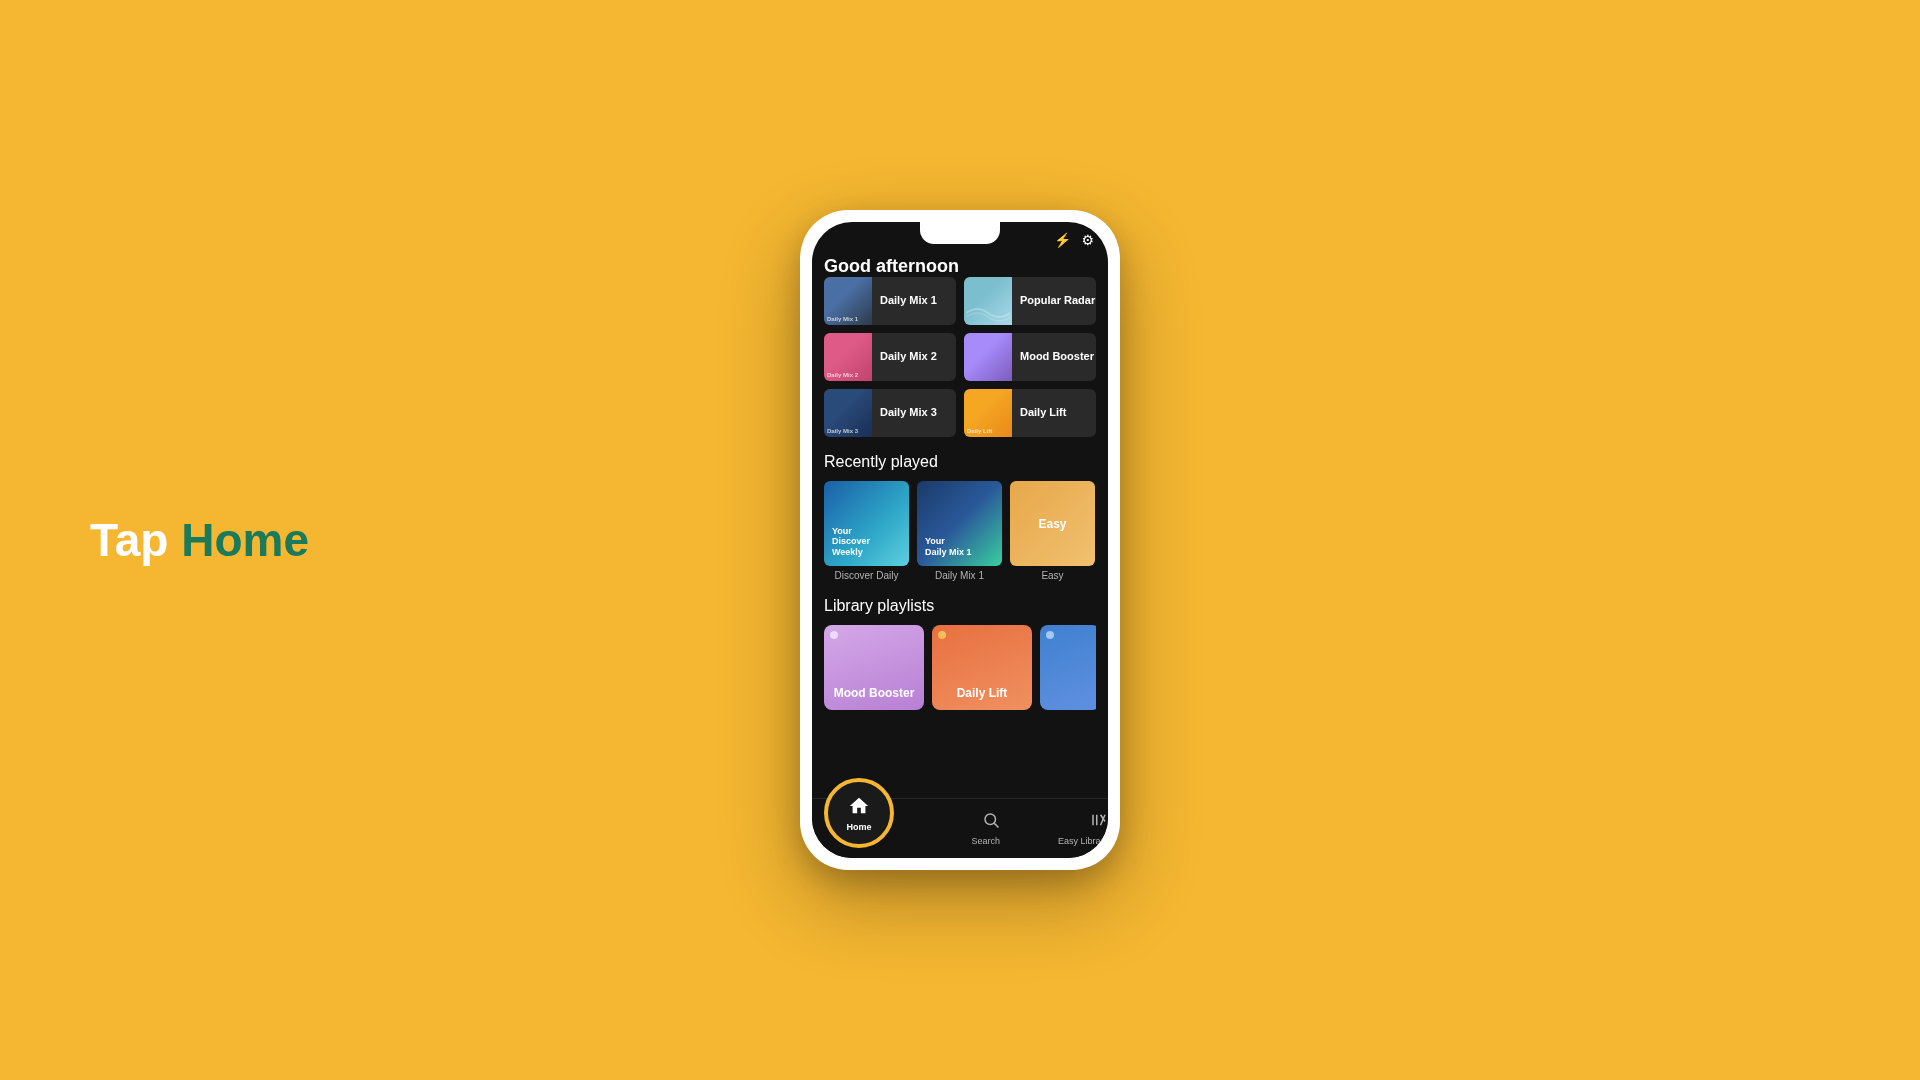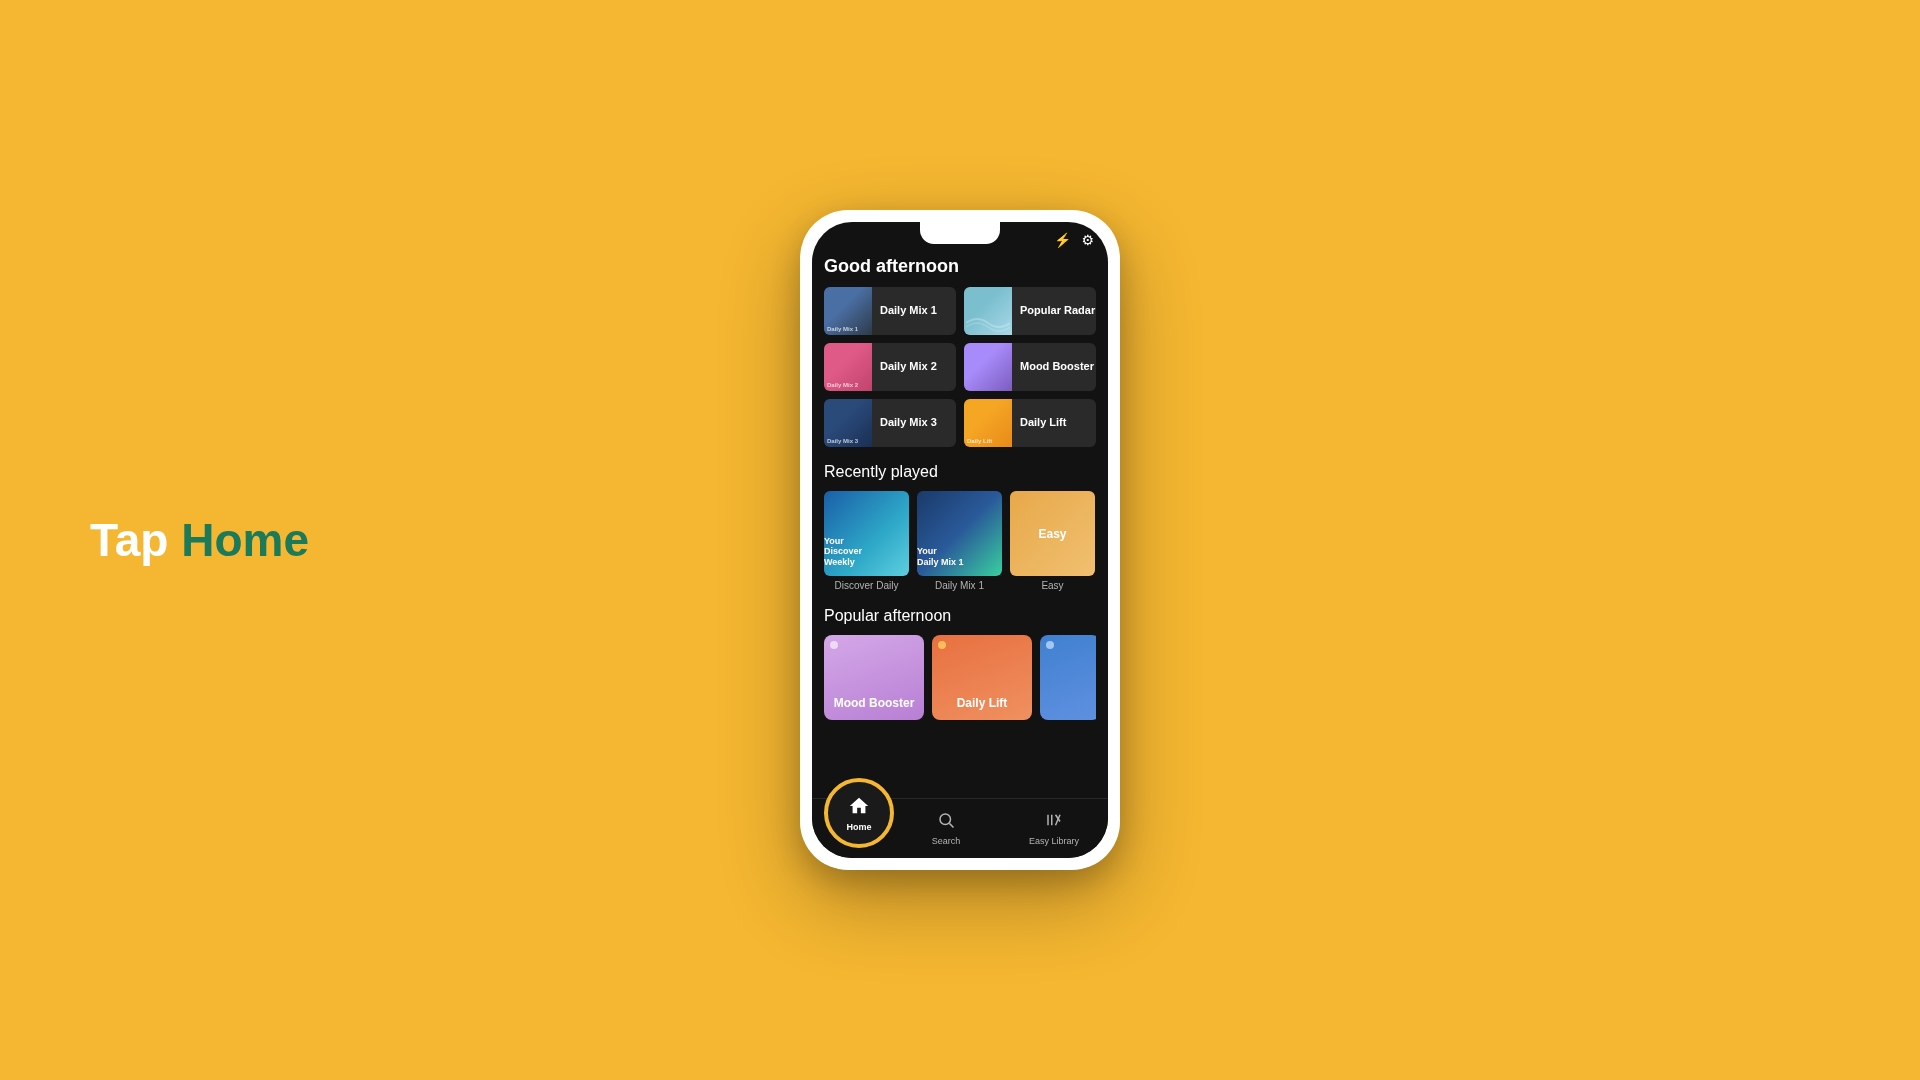--- a/index.html
+++ b/index.html
@@ -98,21 +98,20 @@
       padding: 0 12px 20px;
       scrollbar-width: none;
     }
     .phone-content::-webkit-scrollbar { display: none; }
 
     
     .greeting {
       font-size: 18px;
       font-weight: 700;
       color: #ffffff;
-      margin-bottom: 10px;
       margin-top: 4px;
     }
 
     
     .quick-grid {
       display: grid;
       grid-template-columns: 1fr 1fr;
       gap: 8px;
       margin-bottom: 16px;
     }
@@ -194,21 +193,21 @@
 
     
     .rc-discover { background: linear-gradient(135deg, #1a5fa8 0%, #2ea8c8 60%, #5ecfe0 100%); }
     .rc-dailymix1 { background: linear-gradient(135deg, #1a3a6a 0%, #2a5a9a 50%, #3acfa0 100%); }
     .rc-easy { background: linear-gradient(135deg, #e8a84a 0%, #f0c070 100%); }
 
     
     .rc-inner-label {
       position: absolute;
       bottom: 8px;
-      left: 0;
+      left: 8px;
       right: 8px;
       font-size: 9px;
       font-weight: 700;
       color: #ffffff;
       line-height: 1.2;
     }
     .rc-inner-label.easy-label {
       top: 50%;
       transform: translateY(-50%);
       text-align: center;
@@ -267,21 +266,21 @@
       height: 60px;
       background: #121212;
       border-top: 1px solid #282828;
       display: flex;
       align-items: center;
       justify-content: space-around;
     }
     .nav-item {
       display: flex;
       flex-direction: column;
-      align-items: center;
+      align-items: flex-end;
       gap: 2px;
       cursor: pointer;
       flex: 1;
     }
     .nav-icon {
       font-size: 18px;
       color: #b3b3b3;
     }
     .nav-label {
       font-size: 9px;
@@ -407,21 +406,21 @@
 
           <div class="recently-card">
             <div class="recently-card-img rc-easy">
               <div class="rc-inner-label easy-label">Easy</div>
             </div>
             <div class="recently-card-label">Easy</div>
           </div>
 
         </div>
 
-        <div class="section-header">Popular afternoon</div>
+        <div class="section-header">Library playlists</div>
         <div class="popular-row">
 
           <div class="popular-card pc-mood">
             <div class="dot-indicator"></div>
             <div class="popular-card-inner-label">Mood Booster</div>
           </div>
 
           <div class="popular-card pc-lift">
             <div class="dot-indicator" style="background: rgba(255,220,100,0.7);"></div>
             <div class="popular-card-inner-label">Daily Lift</div>

